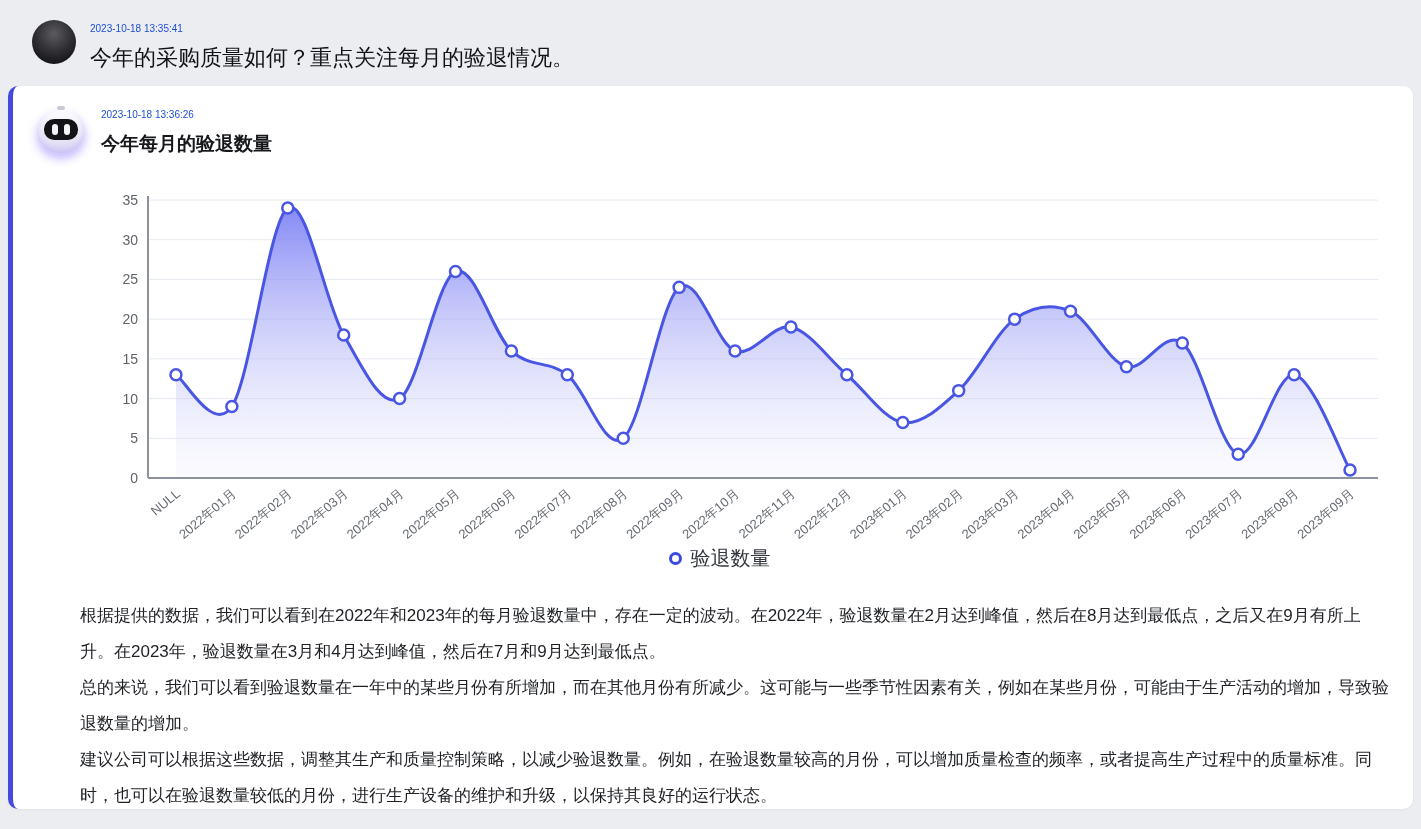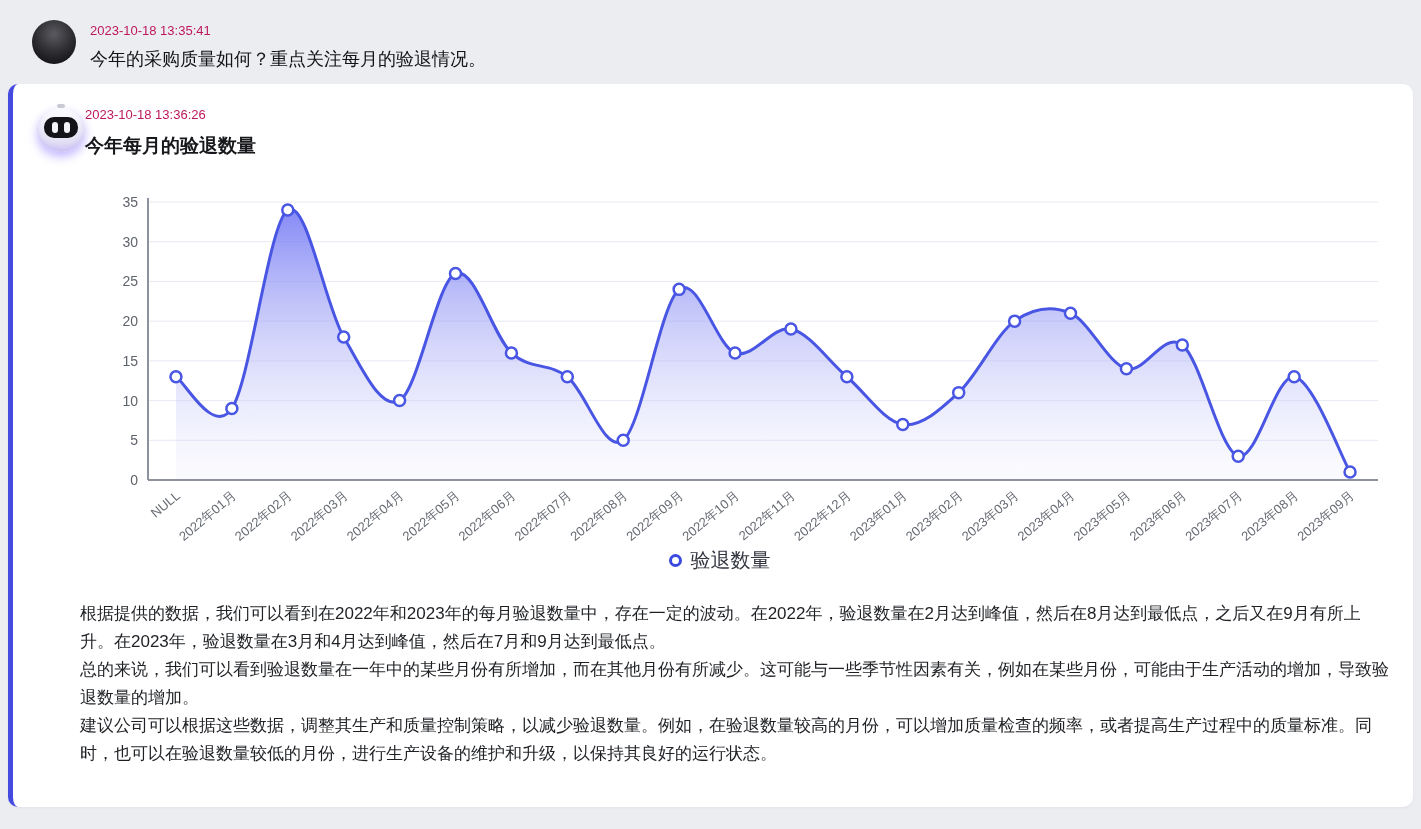--- a/index.html
+++ b/index.html
@@ -9,34 +9,34 @@
     font-family: "Liberation Sans", "DejaVu Sans", sans-serif;
     color: #1a1b1e;
   }
   
   .user-row { display: flex; padding: 20px 24px 0 32px; gap: 14px; }
   .avatar-user {
     width: 44px; height: 44px; border-radius: 50%;
     background: radial-gradient(circle at 50% 32%, #5a5a60 0%, #323236 45%, #121216 85%);
     flex: 0 0 auto;
   }
-  .msg-meta { font-size: 13px; color: #be185d; padding-top: 3px; }
-  .user-text { font-size: 18px; color: #121316; margin-top: 9px; }
+  .msg-meta { font-size: 10px; color: #1d4ed8; padding-top: 3px; }
+  .user-text { font-size: 22px; color: #121316; margin-top: 9px; }
   
   .bot-card {
     margin: 13px 8px 0 8px;
     height: 723px;
     background: #ffffff;
     border-left: 5px solid #4449e0;
     border-radius: 10px;
     box-shadow: 0 1px 3px rgba(40,44,80,0.05);
     padding: 20px 24px 20px 24px;
     position: relative;
   }
-  .bot-head { display: flex; }
+  .bot-head { display: flex; gap: 16px; }
   .avatar-bot {
     width: 48px; height: 45px; border-radius: 50% / 48%;
     background: linear-gradient(180deg, #fcfcff 0%, #ececf6 55%, #dcd6f2 100%);
     box-shadow: 0 5px 10px rgba(129,102,255,0.45), inset 0 -4px 7px rgba(167,146,255,0.35);
     position: relative; flex: 0 0 auto; margin-top: 3px;
   }
   .bot-face {
     position: absolute; left: 7px; top: 10px; width: 34px; height: 21px;
     background: #141418; border-radius: 10px;
   }
@@ -59,21 +59,21 @@
     display: flex; justify-content: center; align-items: center; gap: 9px;
     cursor: pointer;
   }
   .legend-ring {
     width: 13px; height: 13px; border-radius: 50%;
     border: 3px solid #3a49e0; background: #ffffff; display: inline-block;
   }
   .legend-label { font-size: 20px; color: #333640; }
   
   .analysis { margin: 26px 0 0 43px; width: 1312px; }
-  .analysis p { font-size: 17px; line-height: 28px; color: #1e2024; }
+  .analysis p { font-size: 17px; line-height: 36px; color: #1e2024; }
 </style>
 </head>
 <body>
 
 <div class="user-row">
   <div class="avatar-user"></div>
   <div>
     <div class="msg-meta">2023-10-18 13:35:41</div>
     <div class="user-text">今年的采购质量如何？重点关注每月的验退情况。</div>
   </div>

